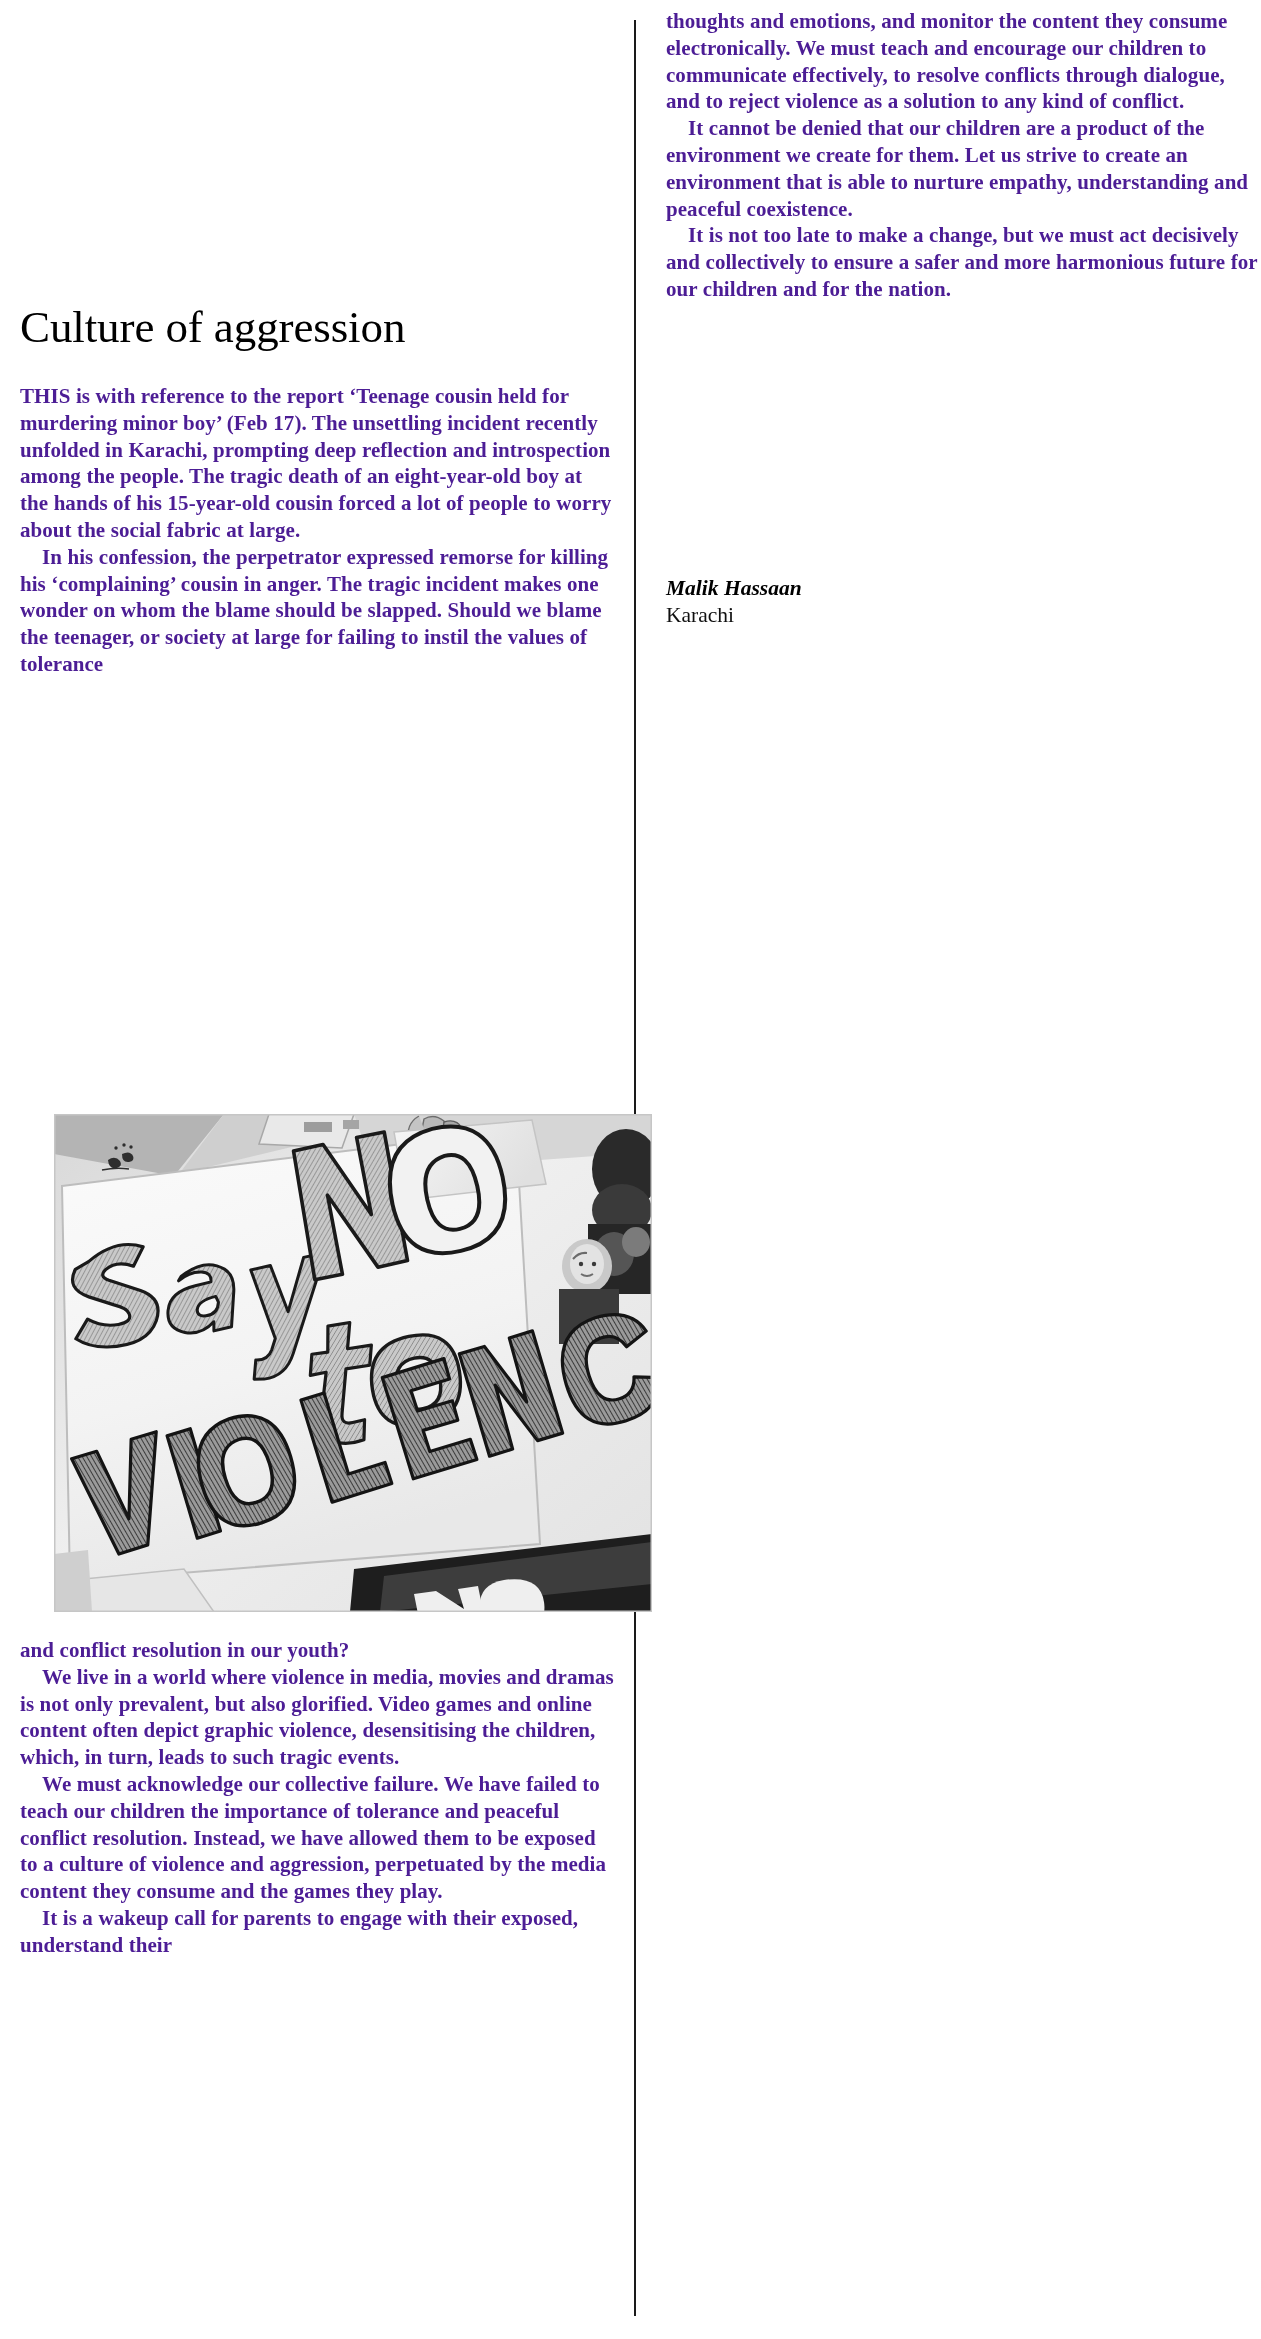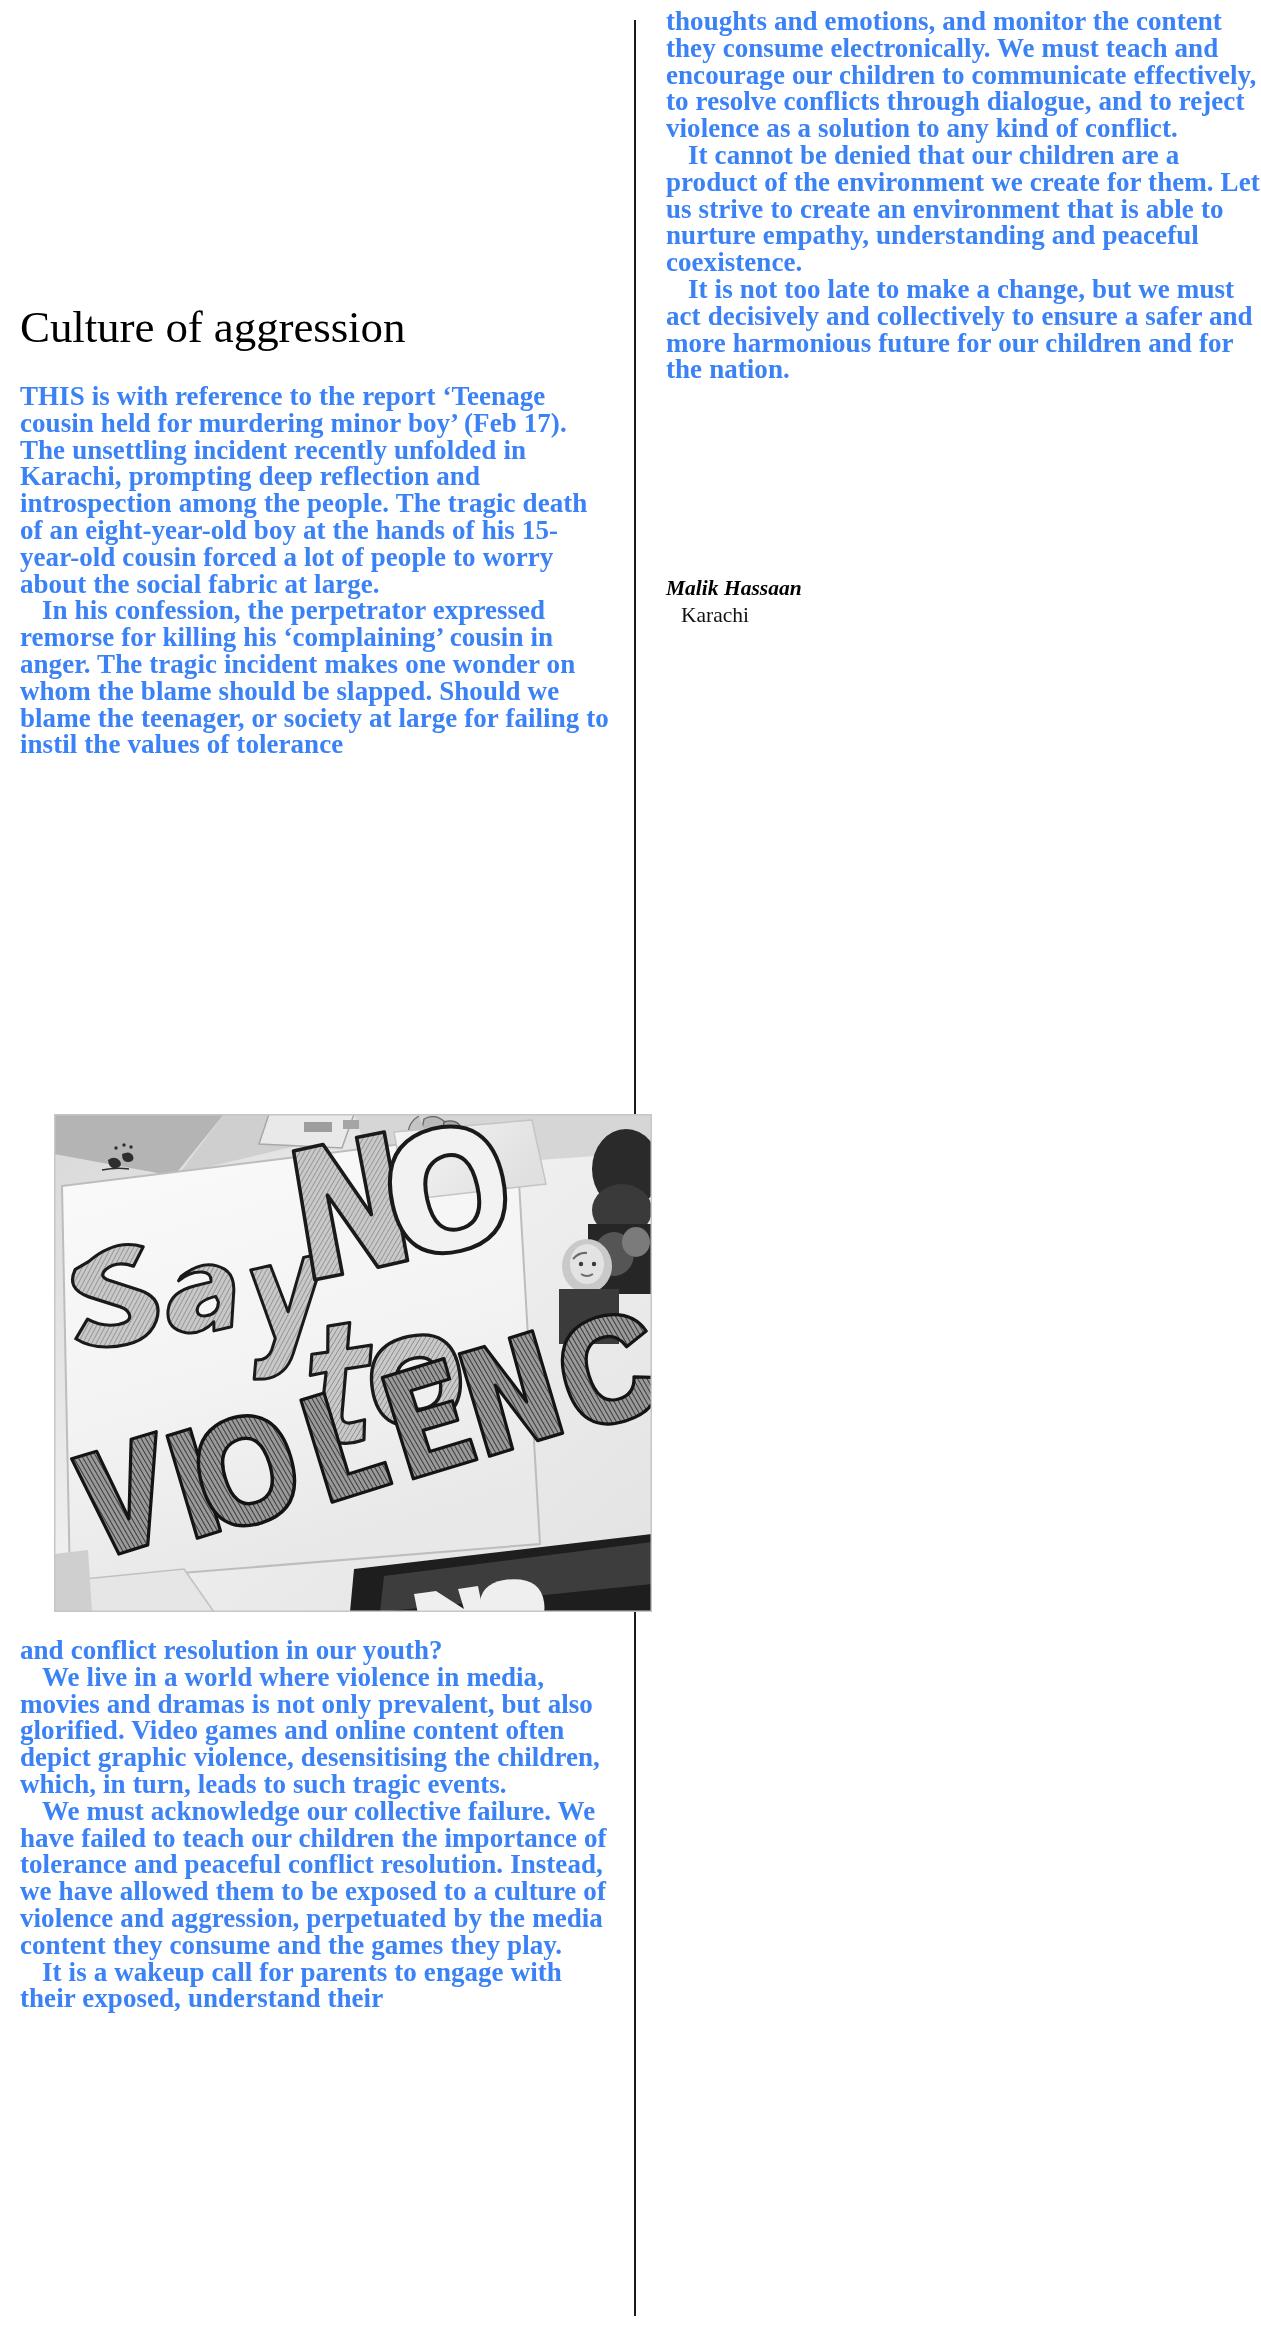--- a/index.html
+++ b/index.html
@@ -62,24 +62,24 @@
   .headline-wrap {
     position: absolute;
     top: 304px;
     left: 0;
     width: 592px;
   }
 
   
   .body-block {
     font-family: "Liberation Serif", "DejaVu Serif", serif;
-    font-size: 27px;
+    font-size: 21px;
     font-weight: 700;
     line-height: 26.8px;
-    color: #3b82f6;
+    color: #4c1d95;
     text-align: left;
     letter-spacing: 0.05px;
     word-spacing: 0.2px;
   }
 
   .body-block p {
     margin: 0;
     text-indent: 0;
   }
 
@@ -146,21 +146,20 @@
     display: block;
   }
 
   #sig-city {
     font-family: "Liberation Serif", "DejaVu Serif", serif;
     font-size: 21.5px;
     font-weight: 400;
     line-height: 27px;
     color: #101010;
     display: block;
-    margin-left: 15px;
   }
 </style>
 </head>
 <body>
 
 <div id="page">
 
   <div id="column-divider"></div>
 
   <div id="col-left" class="column">

